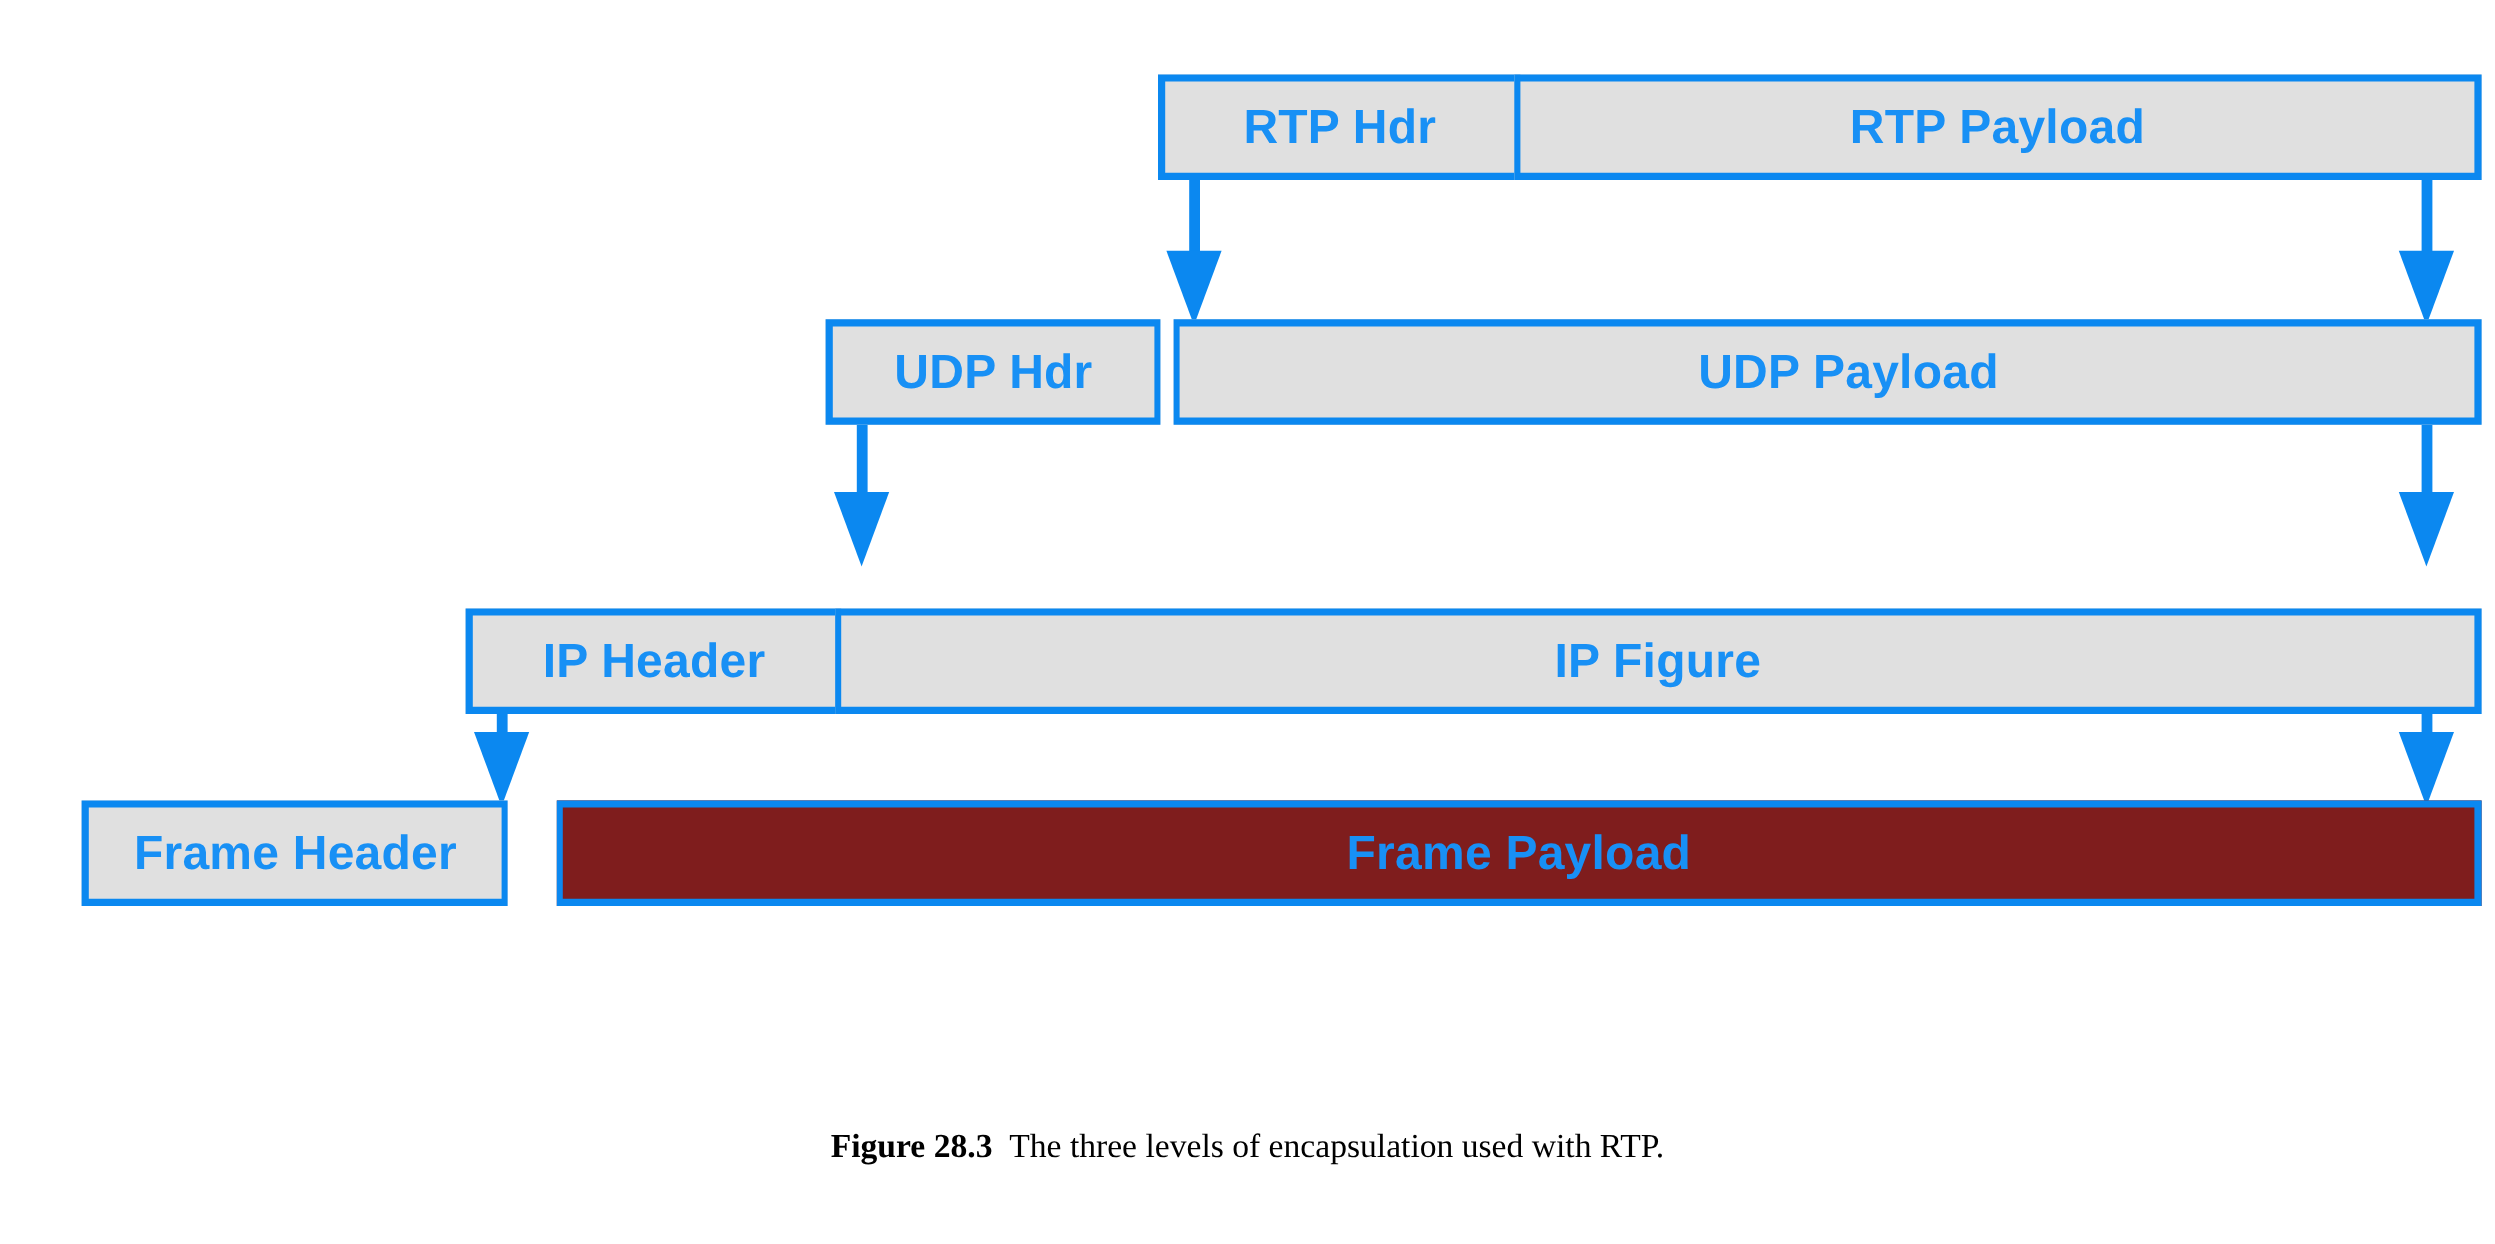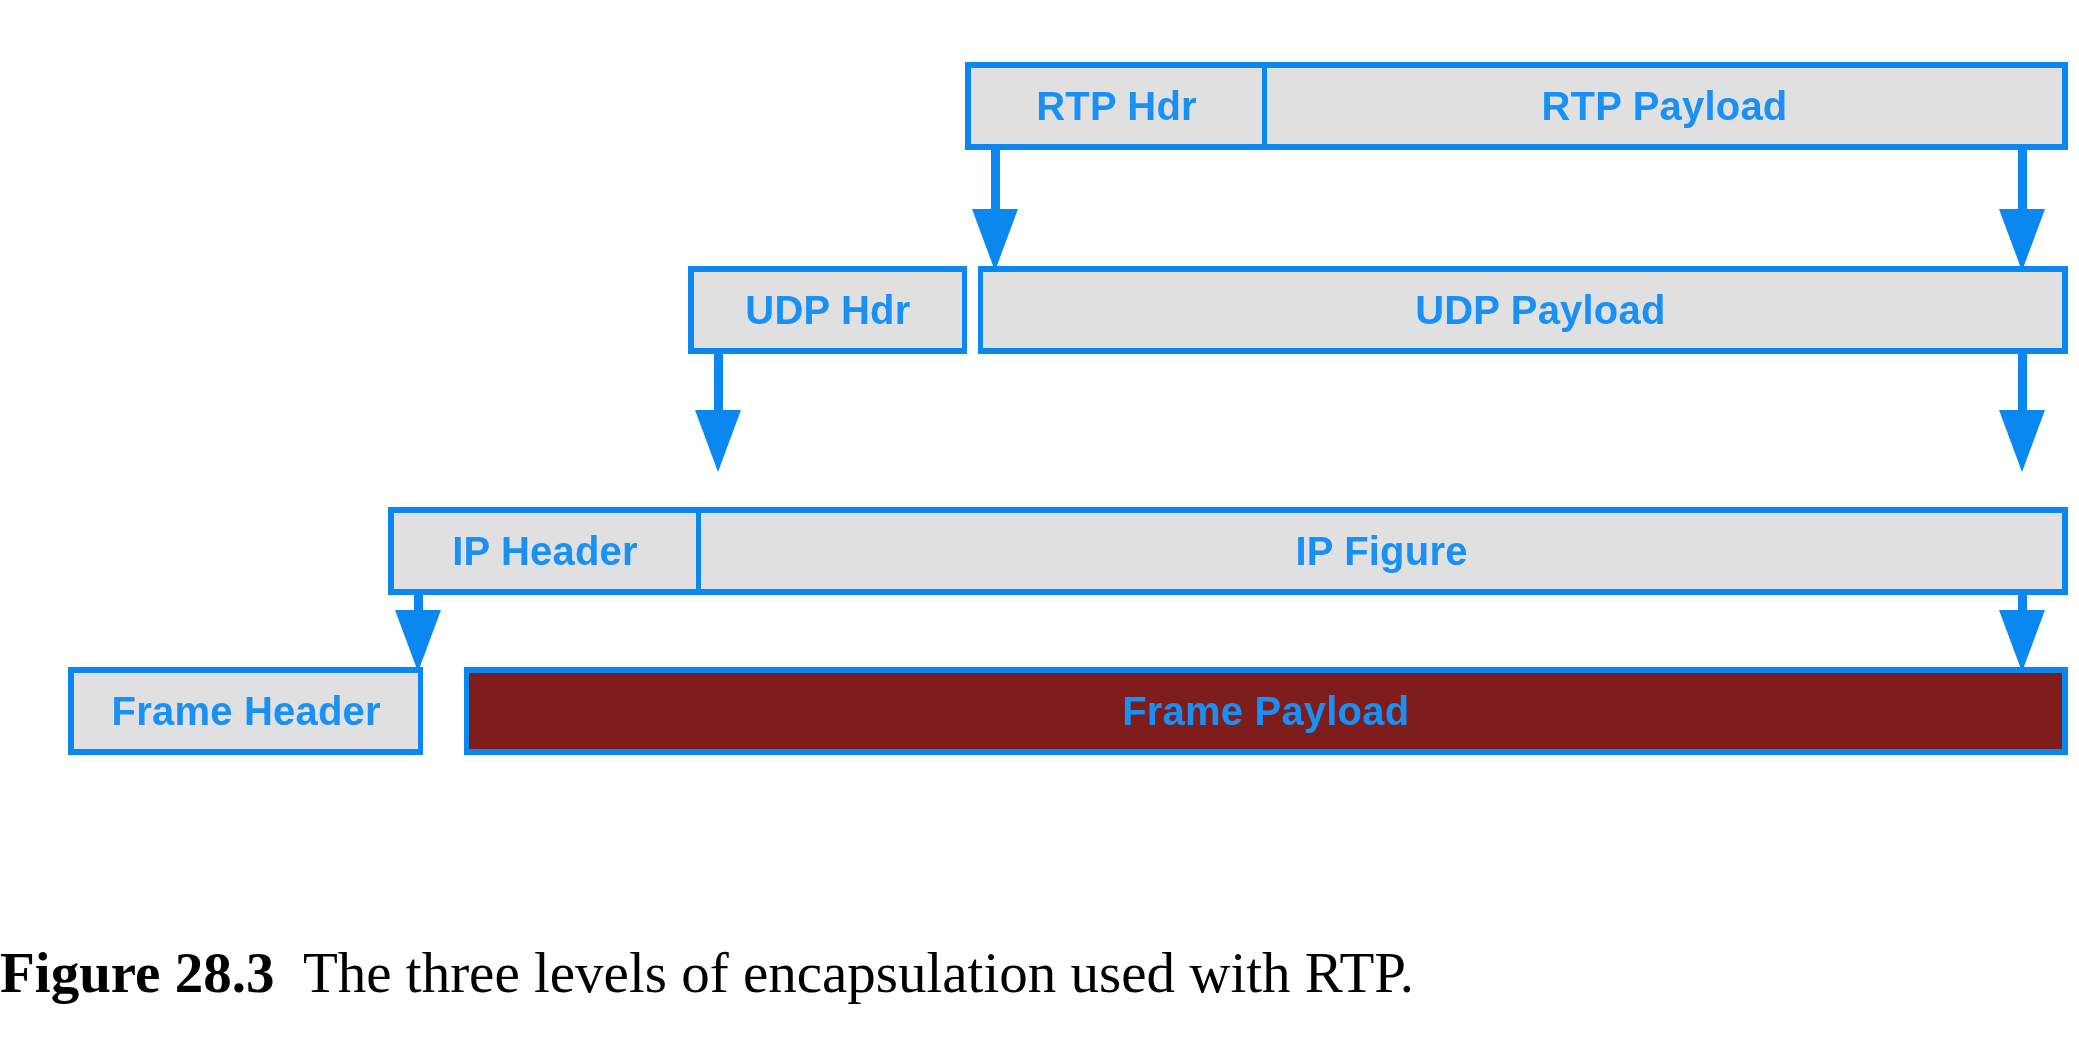--- a/index.html
+++ b/index.html
@@ -76,23 +76,23 @@
     border-right: 23px solid transparent;
     border-top: 62px solid #0b88f0;
   }
 
   
   #figure-caption {
     position: absolute;
     left: 0;
     top: 940px;
     width: 2079px;
-    text-align: left;
+    text-align: center;
     font-family: "Liberation Serif", serif;
-    font-size: 57px;
+    font-size: 28px;
     color: #000000;
     white-space: nowrap;
   }
   #figure-caption .caption-label {
     font-weight: bold;
   }
   #figure-caption .caption-text {
     font-weight: normal;
   }
 </style>

